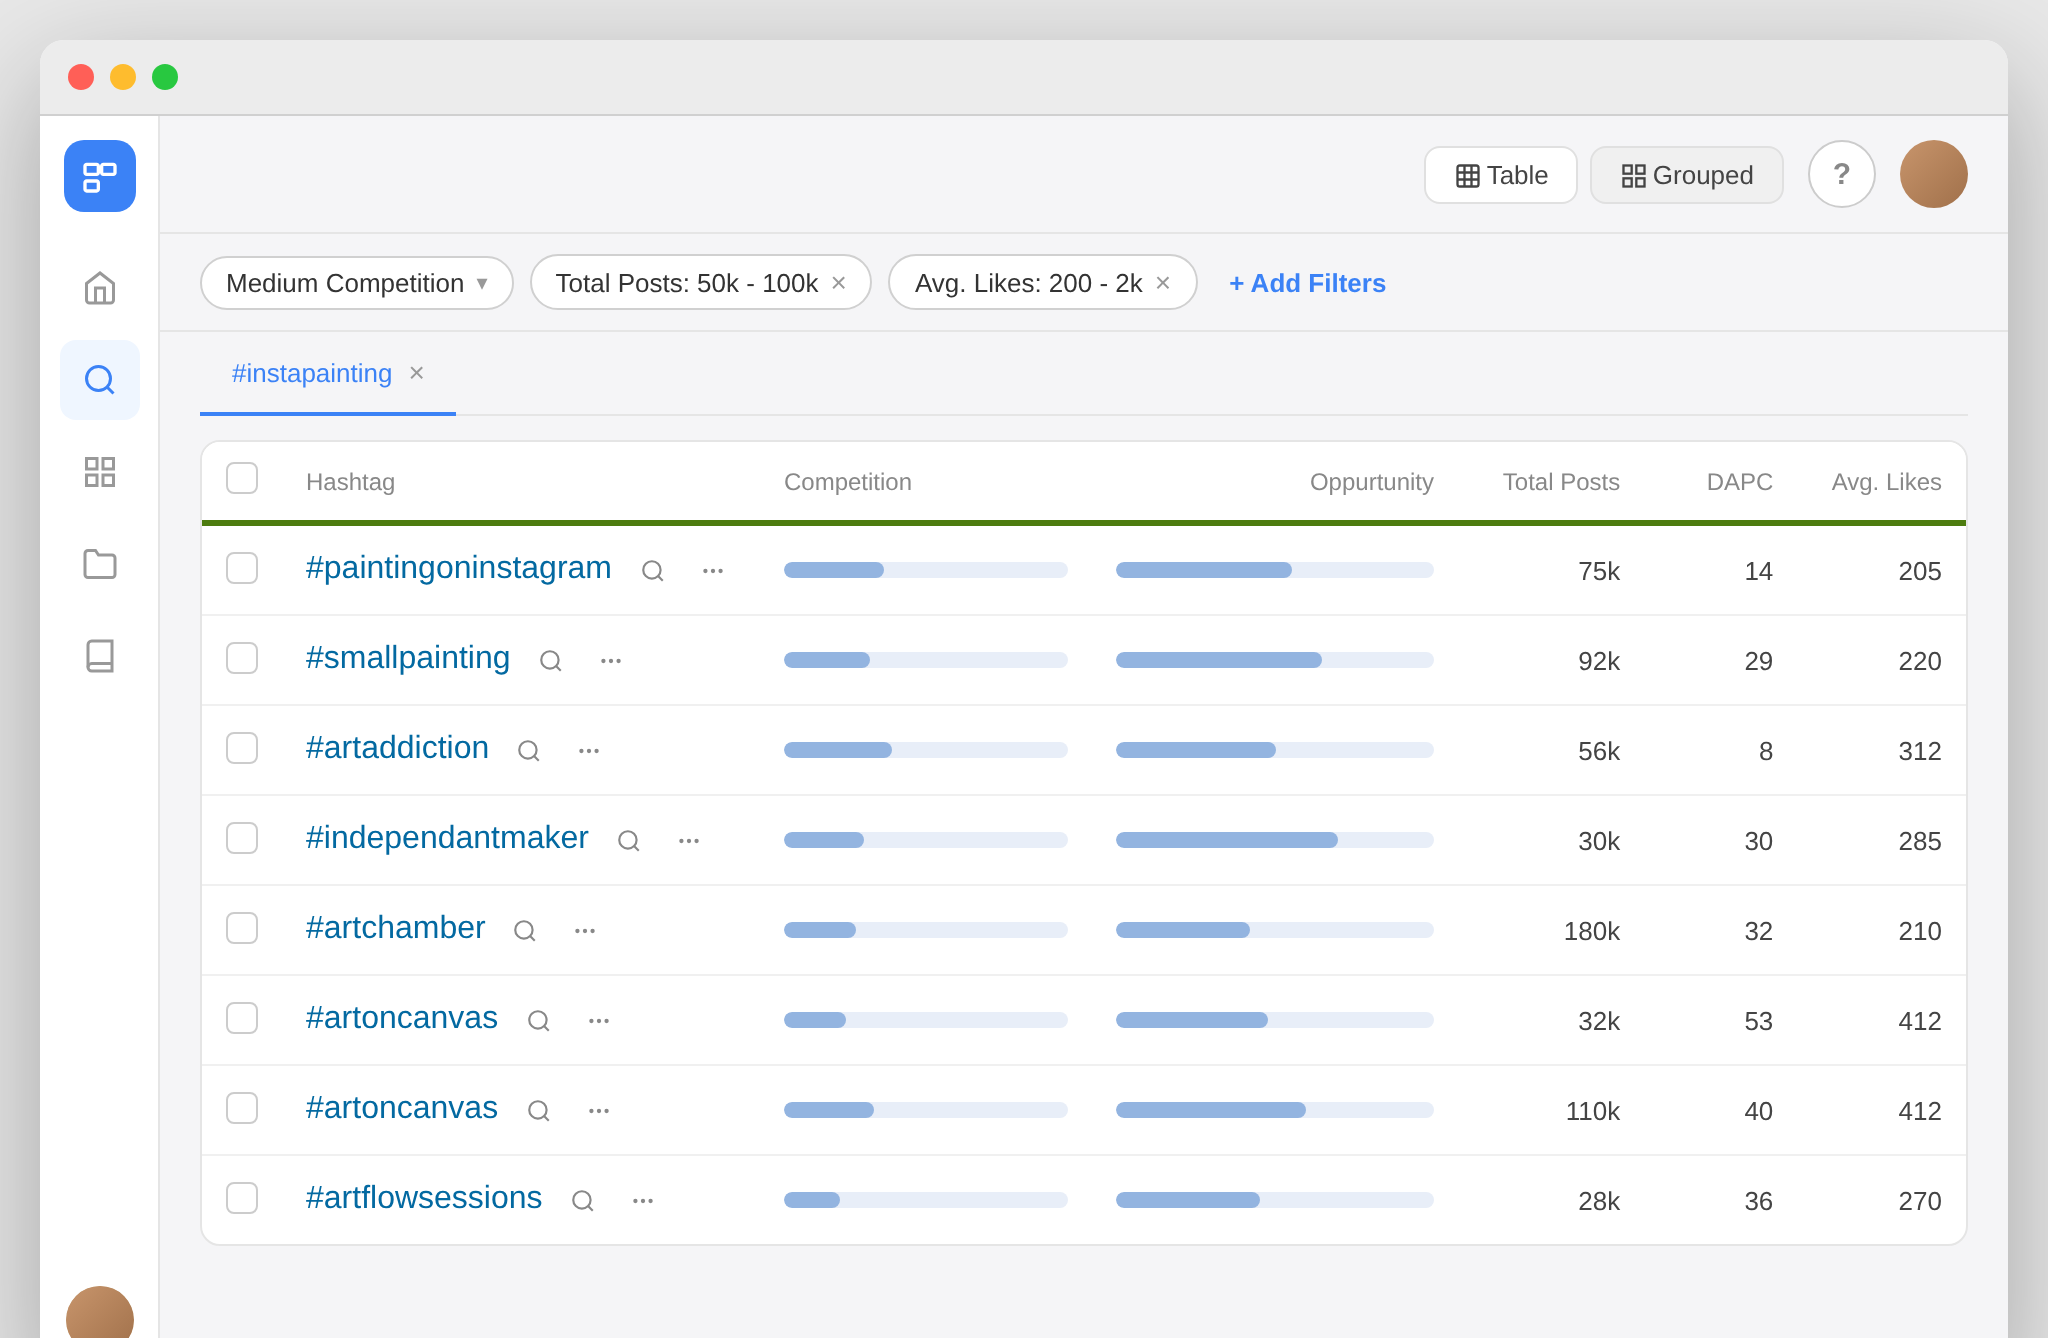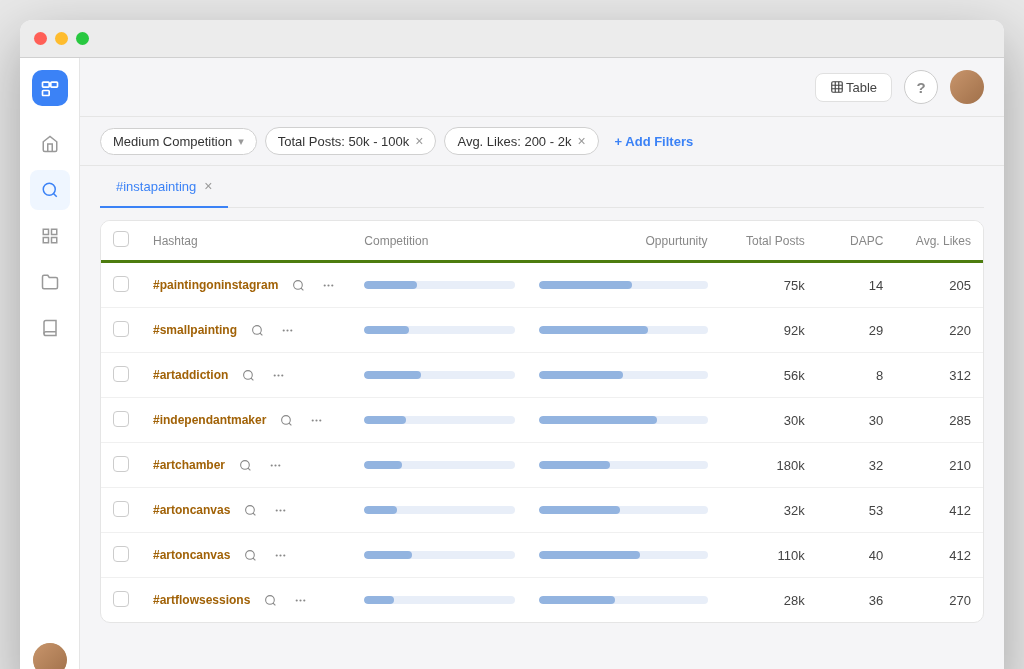--- a/index.html
+++ b/index.html
@@ -118,21 +118,21 @@
       background: transparent;
       flex: 1;
     }
     .view-toggle {
       display: flex;
       gap: 6px;
       margin-left: auto;
     }
     .view-btn {
       display: flex;
-      align-items: flex-start;
+      align-items: flex-end;
       gap: 2px;
       padding: 6px 14px;
       border-radius: 8px;
       border: 1px solid #e0e0e0;
       background: #fff;
       font-size: 13px;
       color: #444;
       cursor: pointer;
       font-weight: 500;
     }
@@ -288,23 +288,23 @@
       border-radius: 4px;
       cursor: pointer;
       display: inline-block;
     }
     .hashtag-cell {
       display: flex;
       align-items: center;
       gap: 8px;
     }
     .hashtag-text {
-      font-size: 12px;
-      color: #a16207;
-      font-weight: 700;
+      font-size: 16px;
+      color: #0369a1;
+      font-weight: 400;
     }
     .row-actions {
       display: flex;
       gap: 6px;
       align-items: center;
     }
     .action-icon {
       width: 24px; height: 24px;
       display: flex; align-items: center; justify-content: center;
       border-radius: 4px;
@@ -400,20 +400,29 @@
         <div class="view-toggle">
           <button class="view-btn">
             <svg width="14" height="14" viewBox="0 0 24 24" fill="none" stroke="currentColor" stroke-width="2">
               <rect x="3" y="3" width="18" height="18" rx="2" ry="2"></rect>
               <line x1="3" y1="9" x2="21" y2="9"></line>
               <line x1="3" y1="15" x2="21" y2="15"></line>
               <line x1="9" y1="3" x2="9" y2="21"></line>
               <line x1="15" y1="3" x2="15" y2="21"></line>
             </svg>
             <span>Table</span>
+          </button>
+          <button class="view-btn active">
+            <svg width="14" height="14" viewBox="0 0 24 24" fill="none" stroke="currentColor" stroke-width="2">
+              <rect x="3" y="3" width="7" height="7"></rect>
+              <rect x="14" y="3" width="7" height="7"></rect>
+              <rect x="3" y="14" width="7" height="7"></rect>
+              <rect x="14" y="14" width="7" height="7"></rect>
+            </svg>
+            <span>Grouped</span>
           </button>
         </div>
 
         <div class="help-btn">
           <span>?</span>
         </div>
 
         <div class="top-avatar"></div>
       </div>
 

